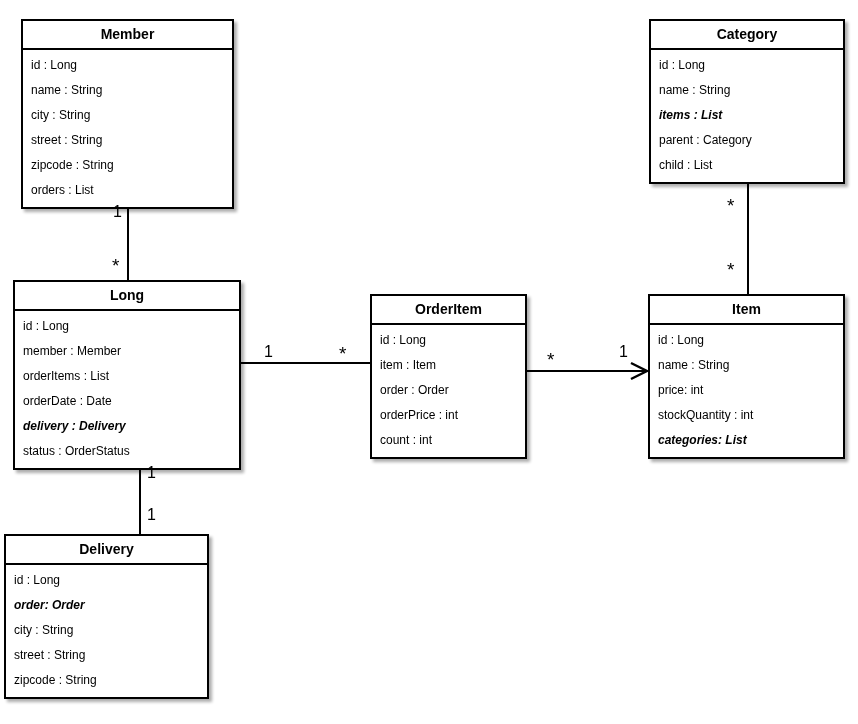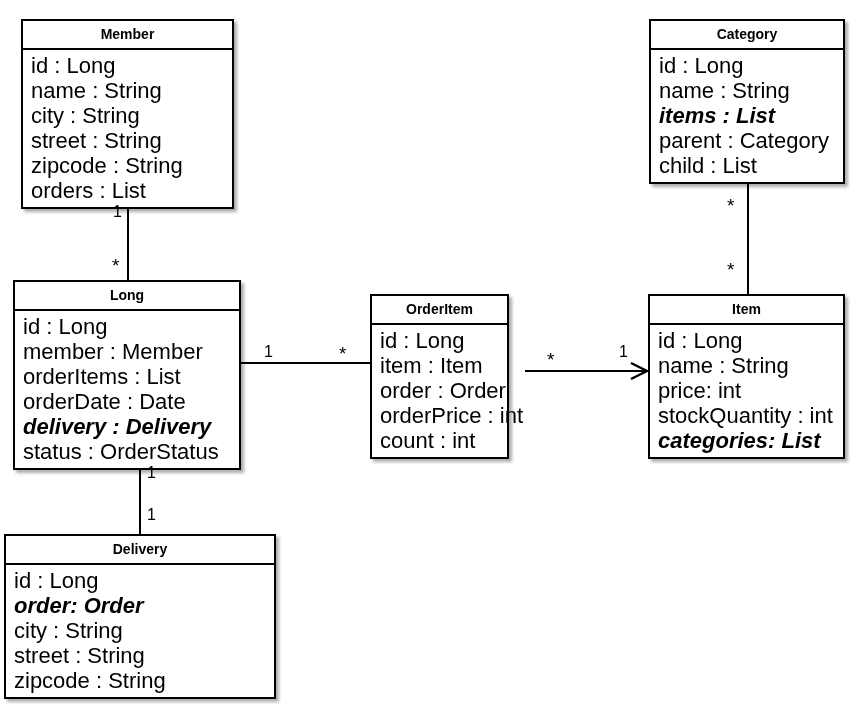--- a/index.html
+++ b/index.html
@@ -36,21 +36,21 @@
     line-height: 22px;
     padding: 2px 4px 3px 4px;
     border-bottom: 2px solid #000000;
     color: #000000;
     white-space: nowrap;
   }
   .uml-attrs {
     padding: 3px 0 4px 0;
   }
   .uml-attr {
-    font-size: 22px;
+    font-size: 12px;
     line-height: 25px;
     padding: 0 6px 0 8px;
     color: #000000;
     white-space: nowrap;
   }
   .uml-attr.bold {
     font-weight: bold;
     font-style: italic;
   }
 
@@ -137,21 +137,21 @@
     <div class="uml-attrs">
       <div class="uml-attr">id : Long</div>
       <div class="uml-attr">member : Member</div>
       <div class="uml-attr">orderItems : List</div>
       <div class="uml-attr">orderDate : Date</div>
       <div class="uml-attr bold">delivery : Delivery</div>
       <div class="uml-attr">status : OrderStatus</div>
     </div>
   </div>
 
-  <div class="uml-class" style="left:370px; top:294px; width:139px;">
+  <div class="uml-class" style="left:370px; top:294px; width:157px;">
     <div class="uml-title">OrderItem</div>
     <div class="uml-attrs">
       <div class="uml-attr">id : Long</div>
       <div class="uml-attr">item : Item</div>
       <div class="uml-attr">order : Order</div>
       <div class="uml-attr">orderPrice : int</div>
       <div class="uml-attr">count : int</div>
     </div>
   </div>
 
@@ -159,21 +159,21 @@
     <div class="uml-title">Item</div>
     <div class="uml-attrs">
       <div class="uml-attr">id : Long</div>
       <div class="uml-attr">name : String</div>
       <div class="uml-attr">price: int</div>
       <div class="uml-attr">stockQuantity : int</div>
       <div class="uml-attr bold">categories: List</div>
     </div>
   </div>
 
-  <div class="uml-class" style="left:4px; top:534px; width:272px;">
+  <div class="uml-class" style="left:4px; top:534px; width:205px;">
     <div class="uml-title">Delivery</div>
     <div class="uml-attrs">
       <div class="uml-attr">id : Long</div>
       <div class="uml-attr bold">order: Order</div>
       <div class="uml-attr">city : String</div>
       <div class="uml-attr">street : String</div>
       <div class="uml-attr">zipcode : String</div>
     </div>
   </div>
 

